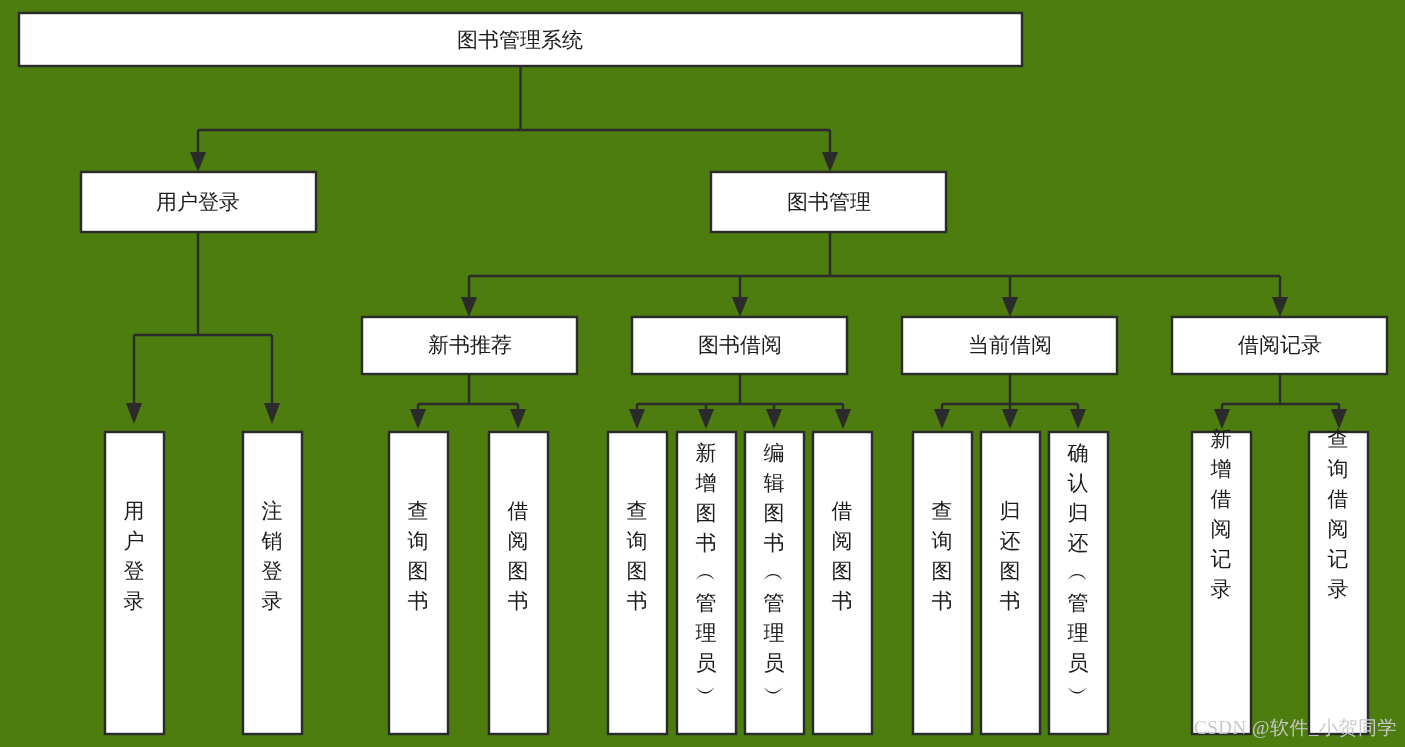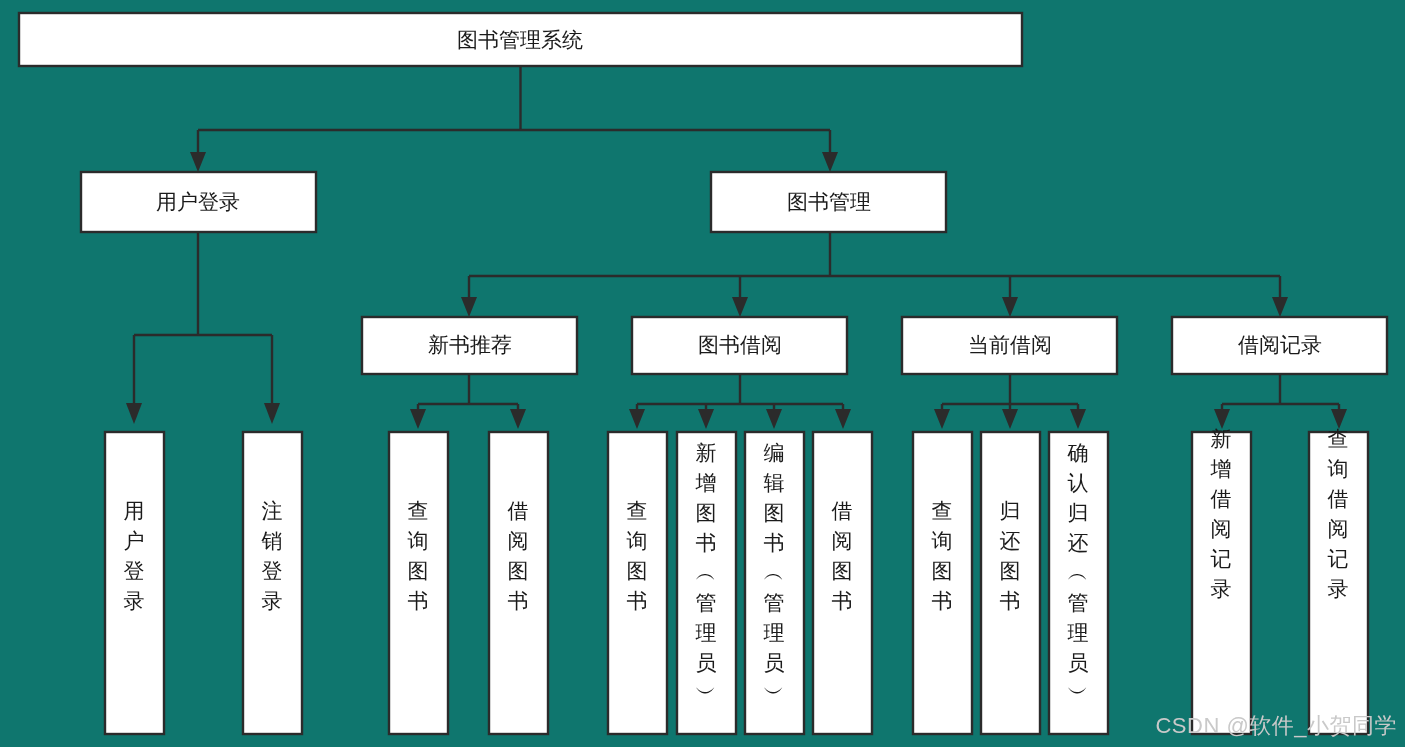--- a/index.html
+++ b/index.html
@@ -7,21 +7,21 @@
     padding: 0;
     background: #ffffff;
   }
   body {
     font-family: "Liberation Sans", "DejaVu Sans", sans-serif;
   }
   #canvas {
     position: relative;
     width: 1405px;
     height: 747px;
-    background: #0f766e;
+    background: #4d7c0f;
     overflow: hidden;
   }
   svg#diagram {
     position: absolute;
     top: 0;
     left: 0;
     width: 1405px;
     height: 747px;
   }
   .node-box {
@@ -49,22 +49,22 @@
   .node-label-v {
     font-family: "Liberation Sans", "DejaVu Sans", sans-serif;
     font-size: 21px;
     fill: #1b1b1b;
     text-anchor: middle;
   }
   .watermark {
     position: absolute;
     right: 8px;
     bottom: 6px;
-    font-family: Liberation Sans, sans-serif;
-    font-size: 22px;
+    font-family: Liberation Serif, serif;
+    font-size: 19px;
     color: #c9c9c9;
     letter-spacing: 0.5px;
     white-space: nowrap;
     user-select: none;
     margin-top: 37px;
   }
 </style>
 </head>
 <body>
 

